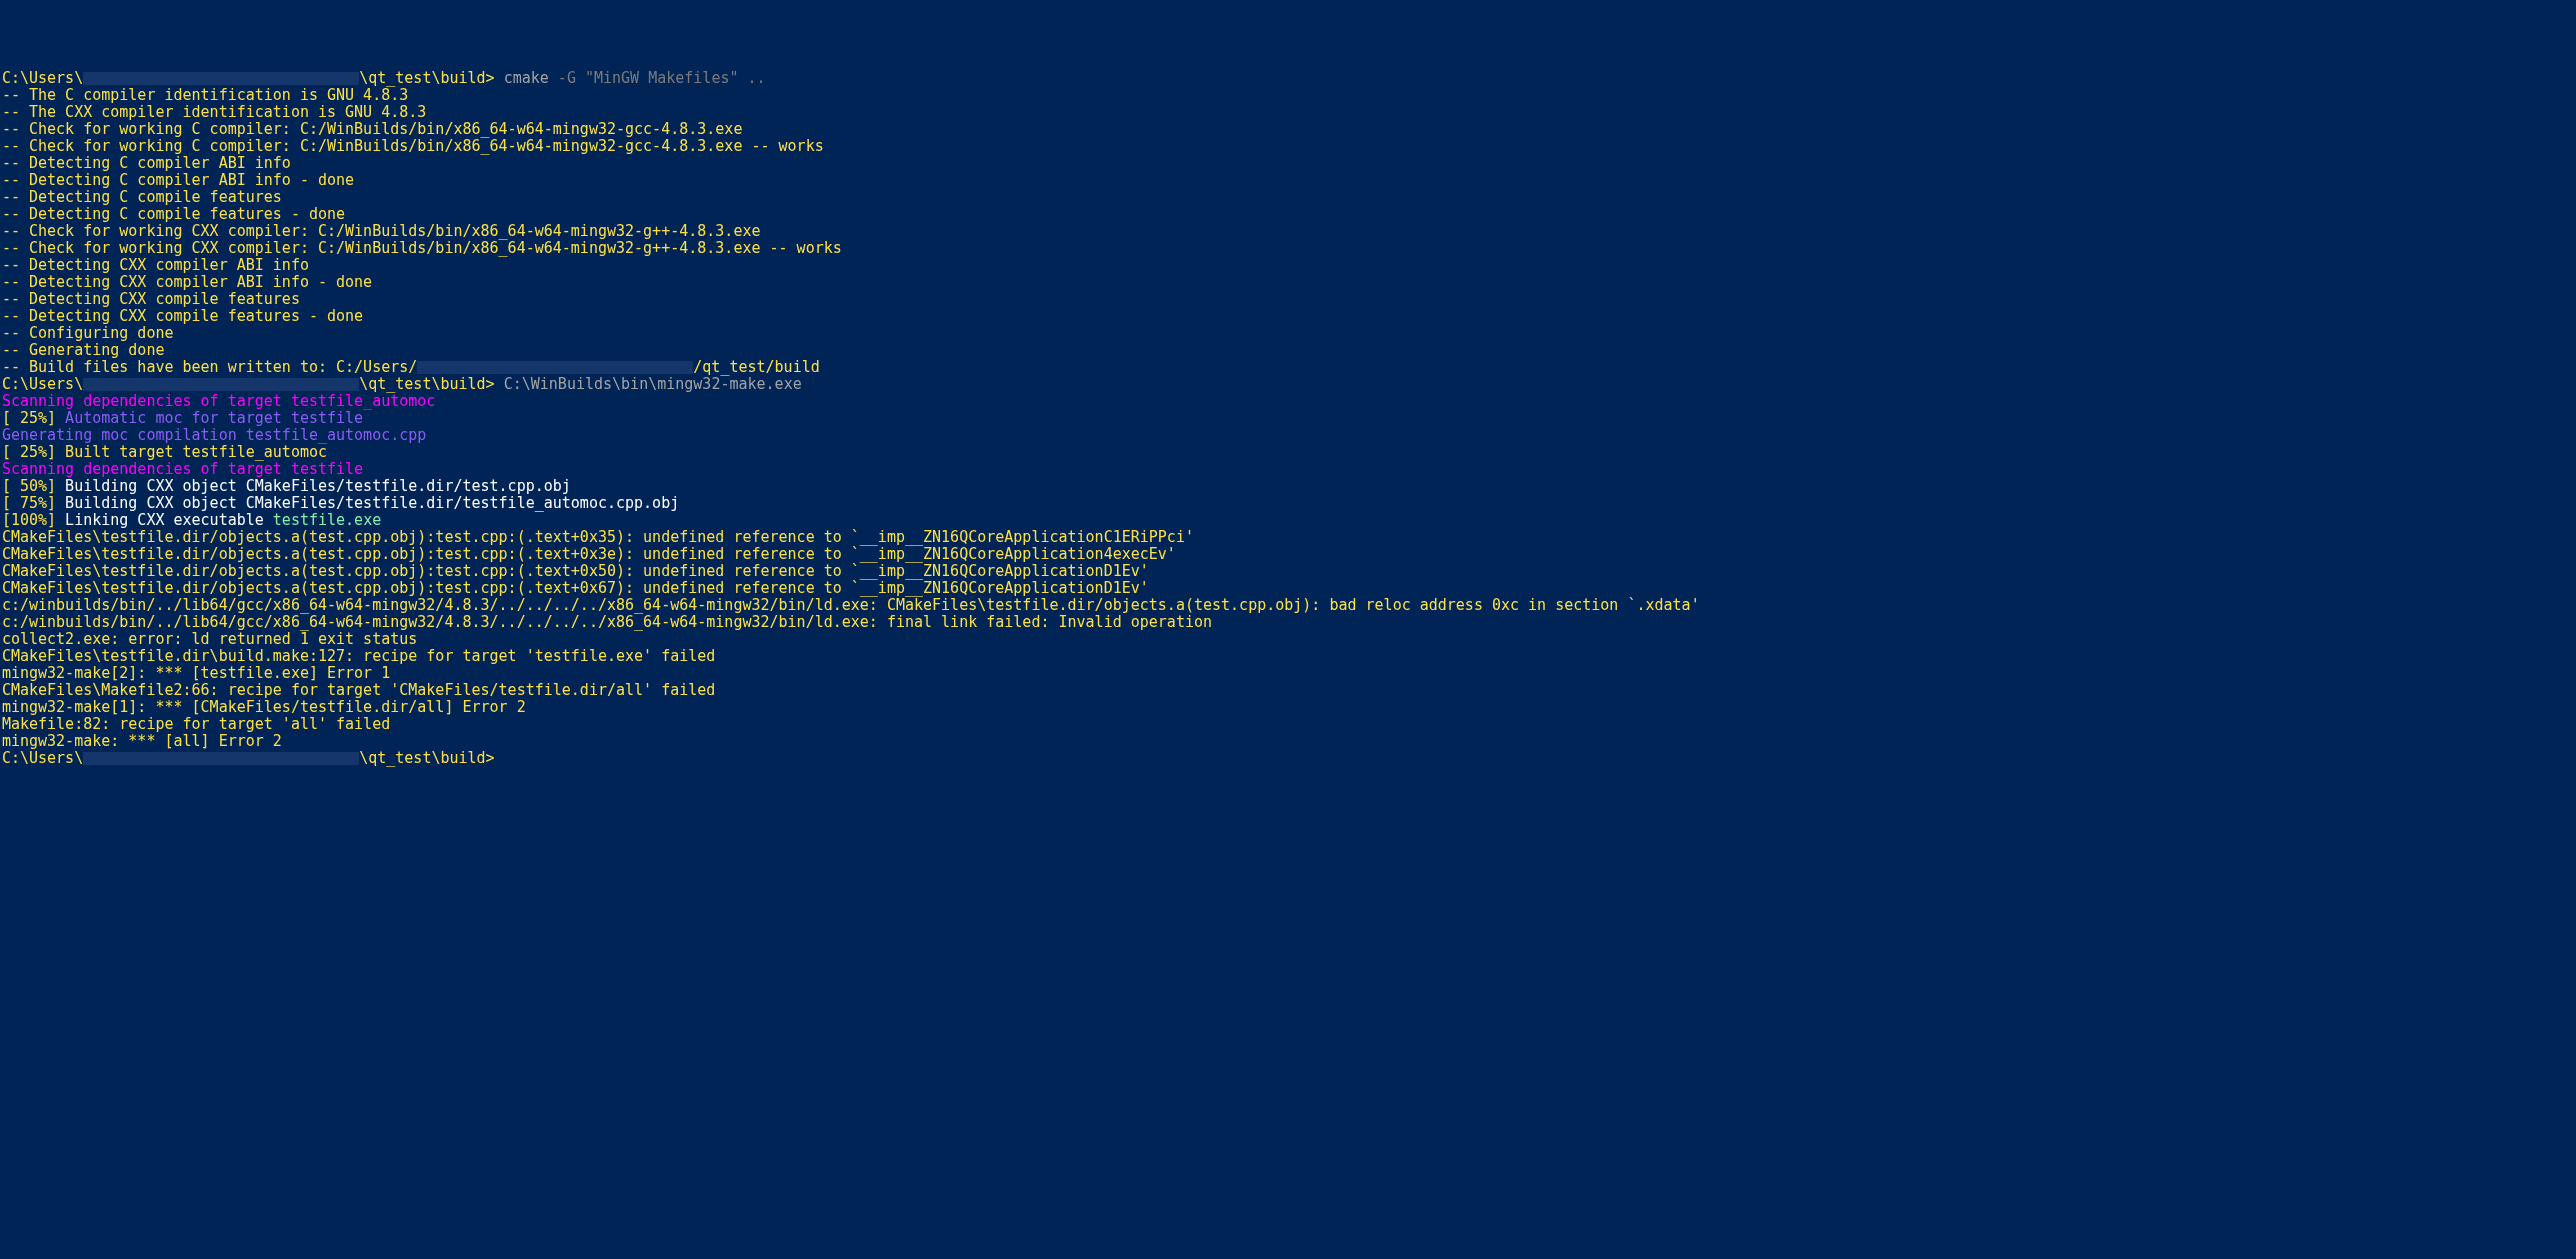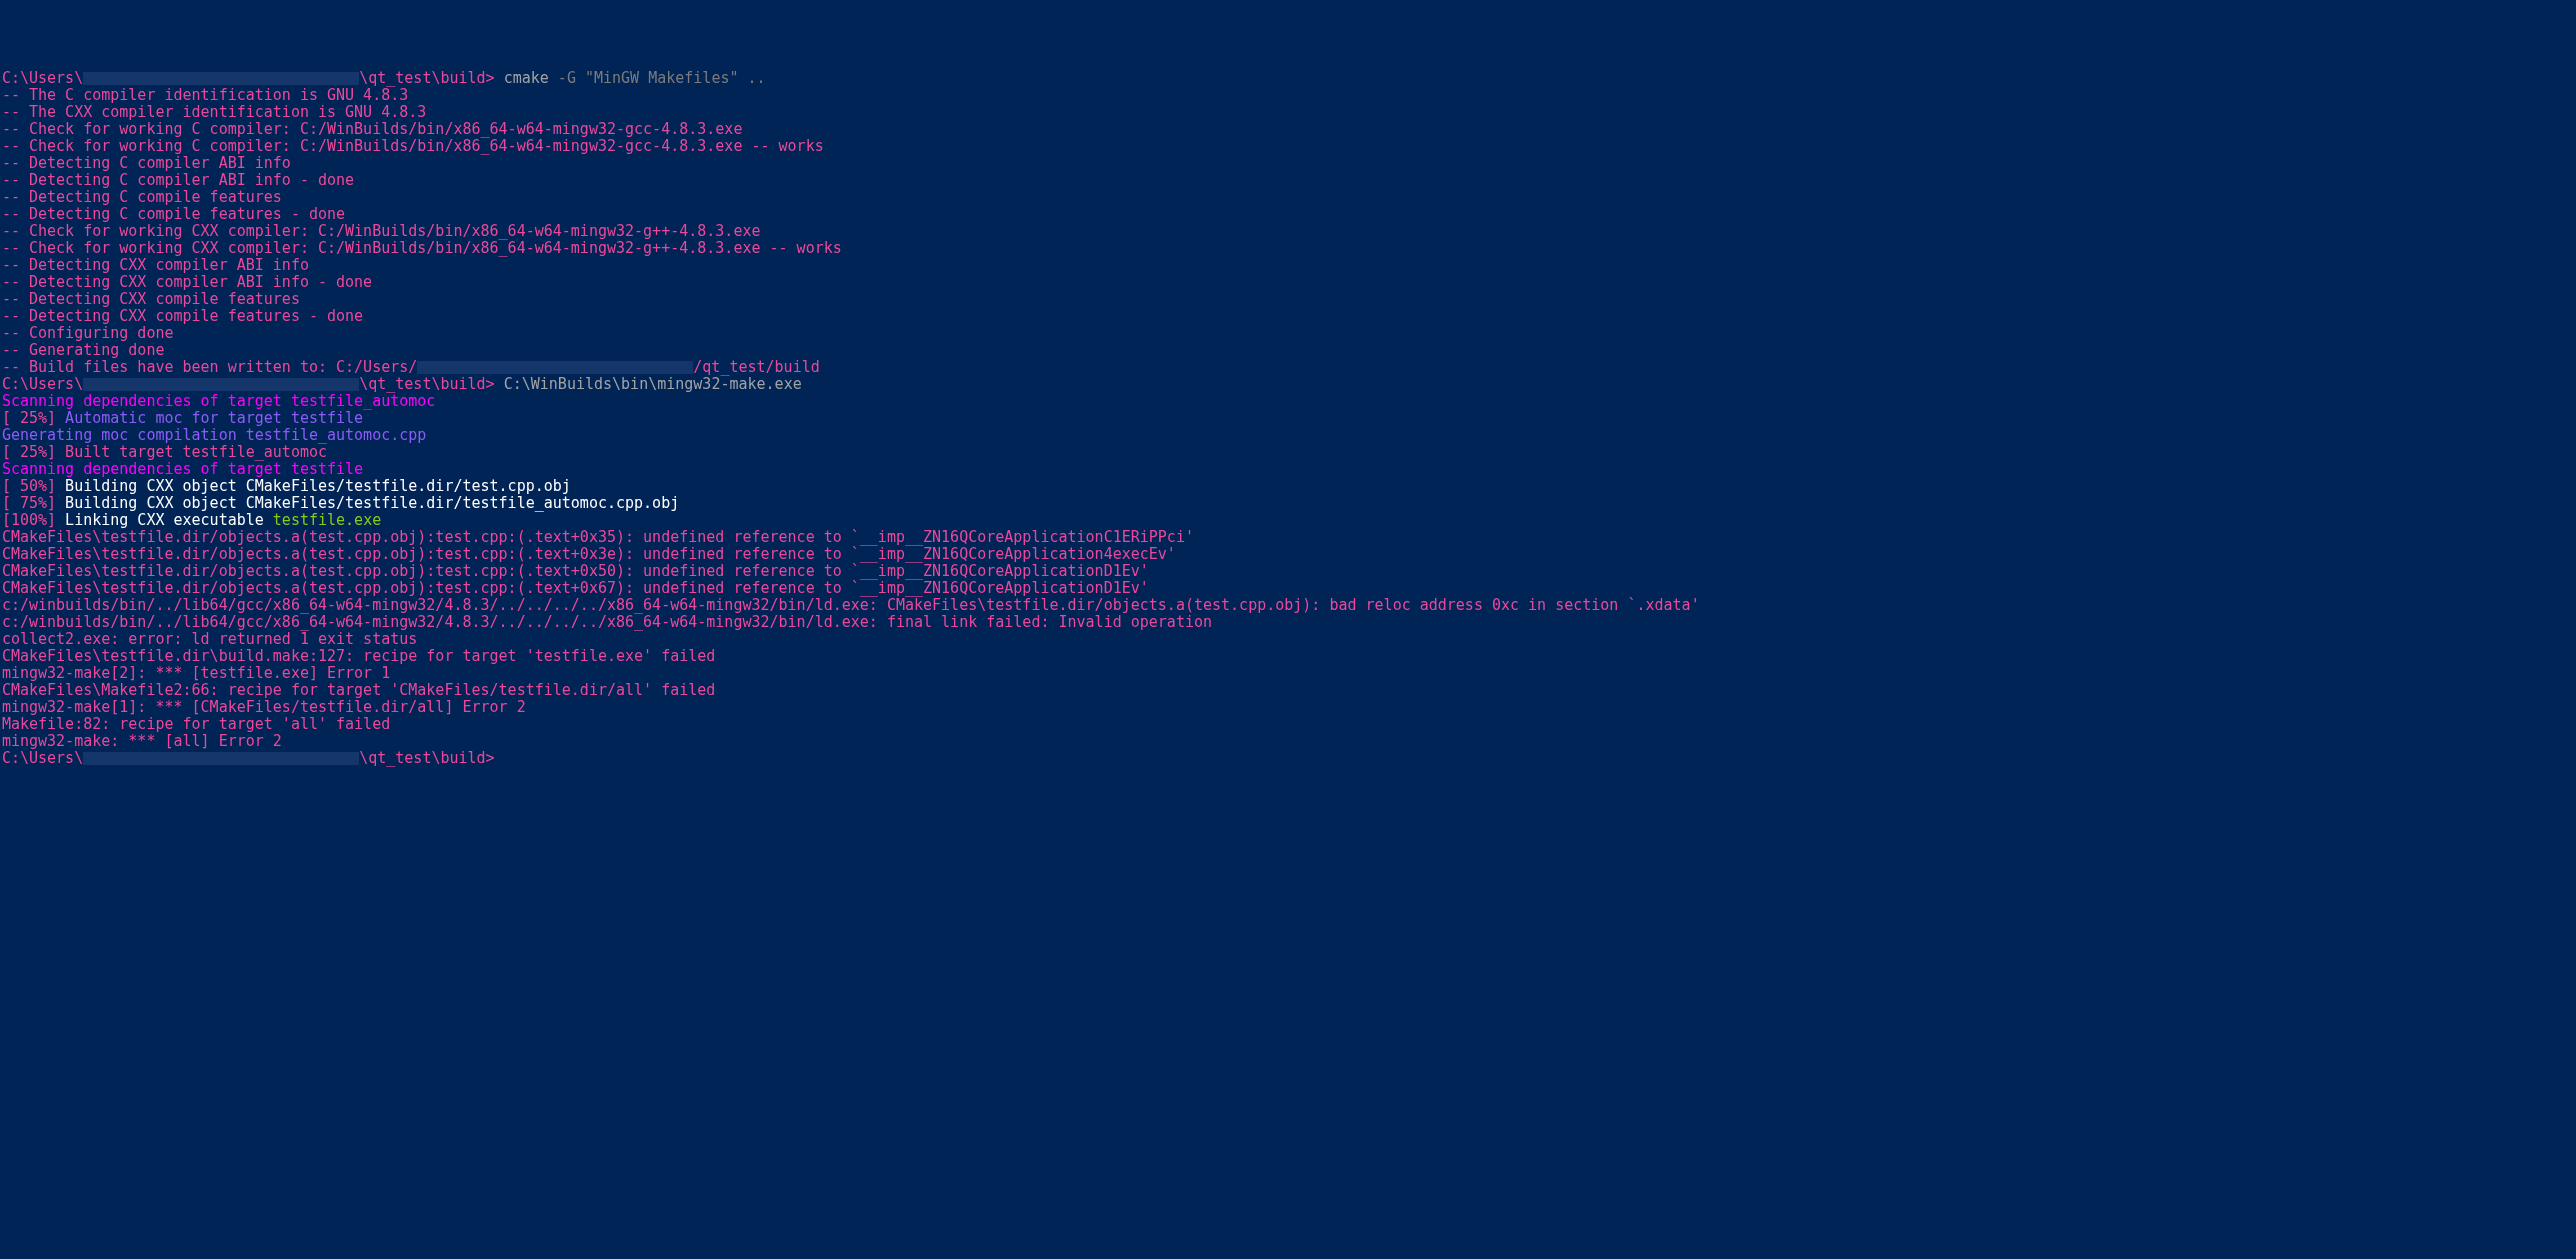--- a/index.html
+++ b/index.html
@@ -8,26 +8,26 @@
     color: #eeedf0;
     font-family: 'Consolas', 'Lucida Console', monospace;
     font-size: 15px;
     line-height: 17px;
     padding: 1.9px;
     white-space: pre;
   }
   .line { display: block; }
   .yellow { color: #a3a3a3; }
   .gray { color: #7b7b7b; }
-  .white { color: #ec4899; }
+  .white { color: #fde047; }
   .magenta { color: #ff00ff; text-align: right; }
   .brightblue { color: #8b5cf6; }
   .green { color: #ffffff; }
   .brightgreen { color: #ffffff; }
-  .cyan { color: #84cc16; }
+  .cyan { color: #86efac; }
   .redact {
     background: #14366a;
     display: inline-block;
     vertical-align: middle;
     height: 13px;
   }
 </style>
 </head>
 <body>
 

